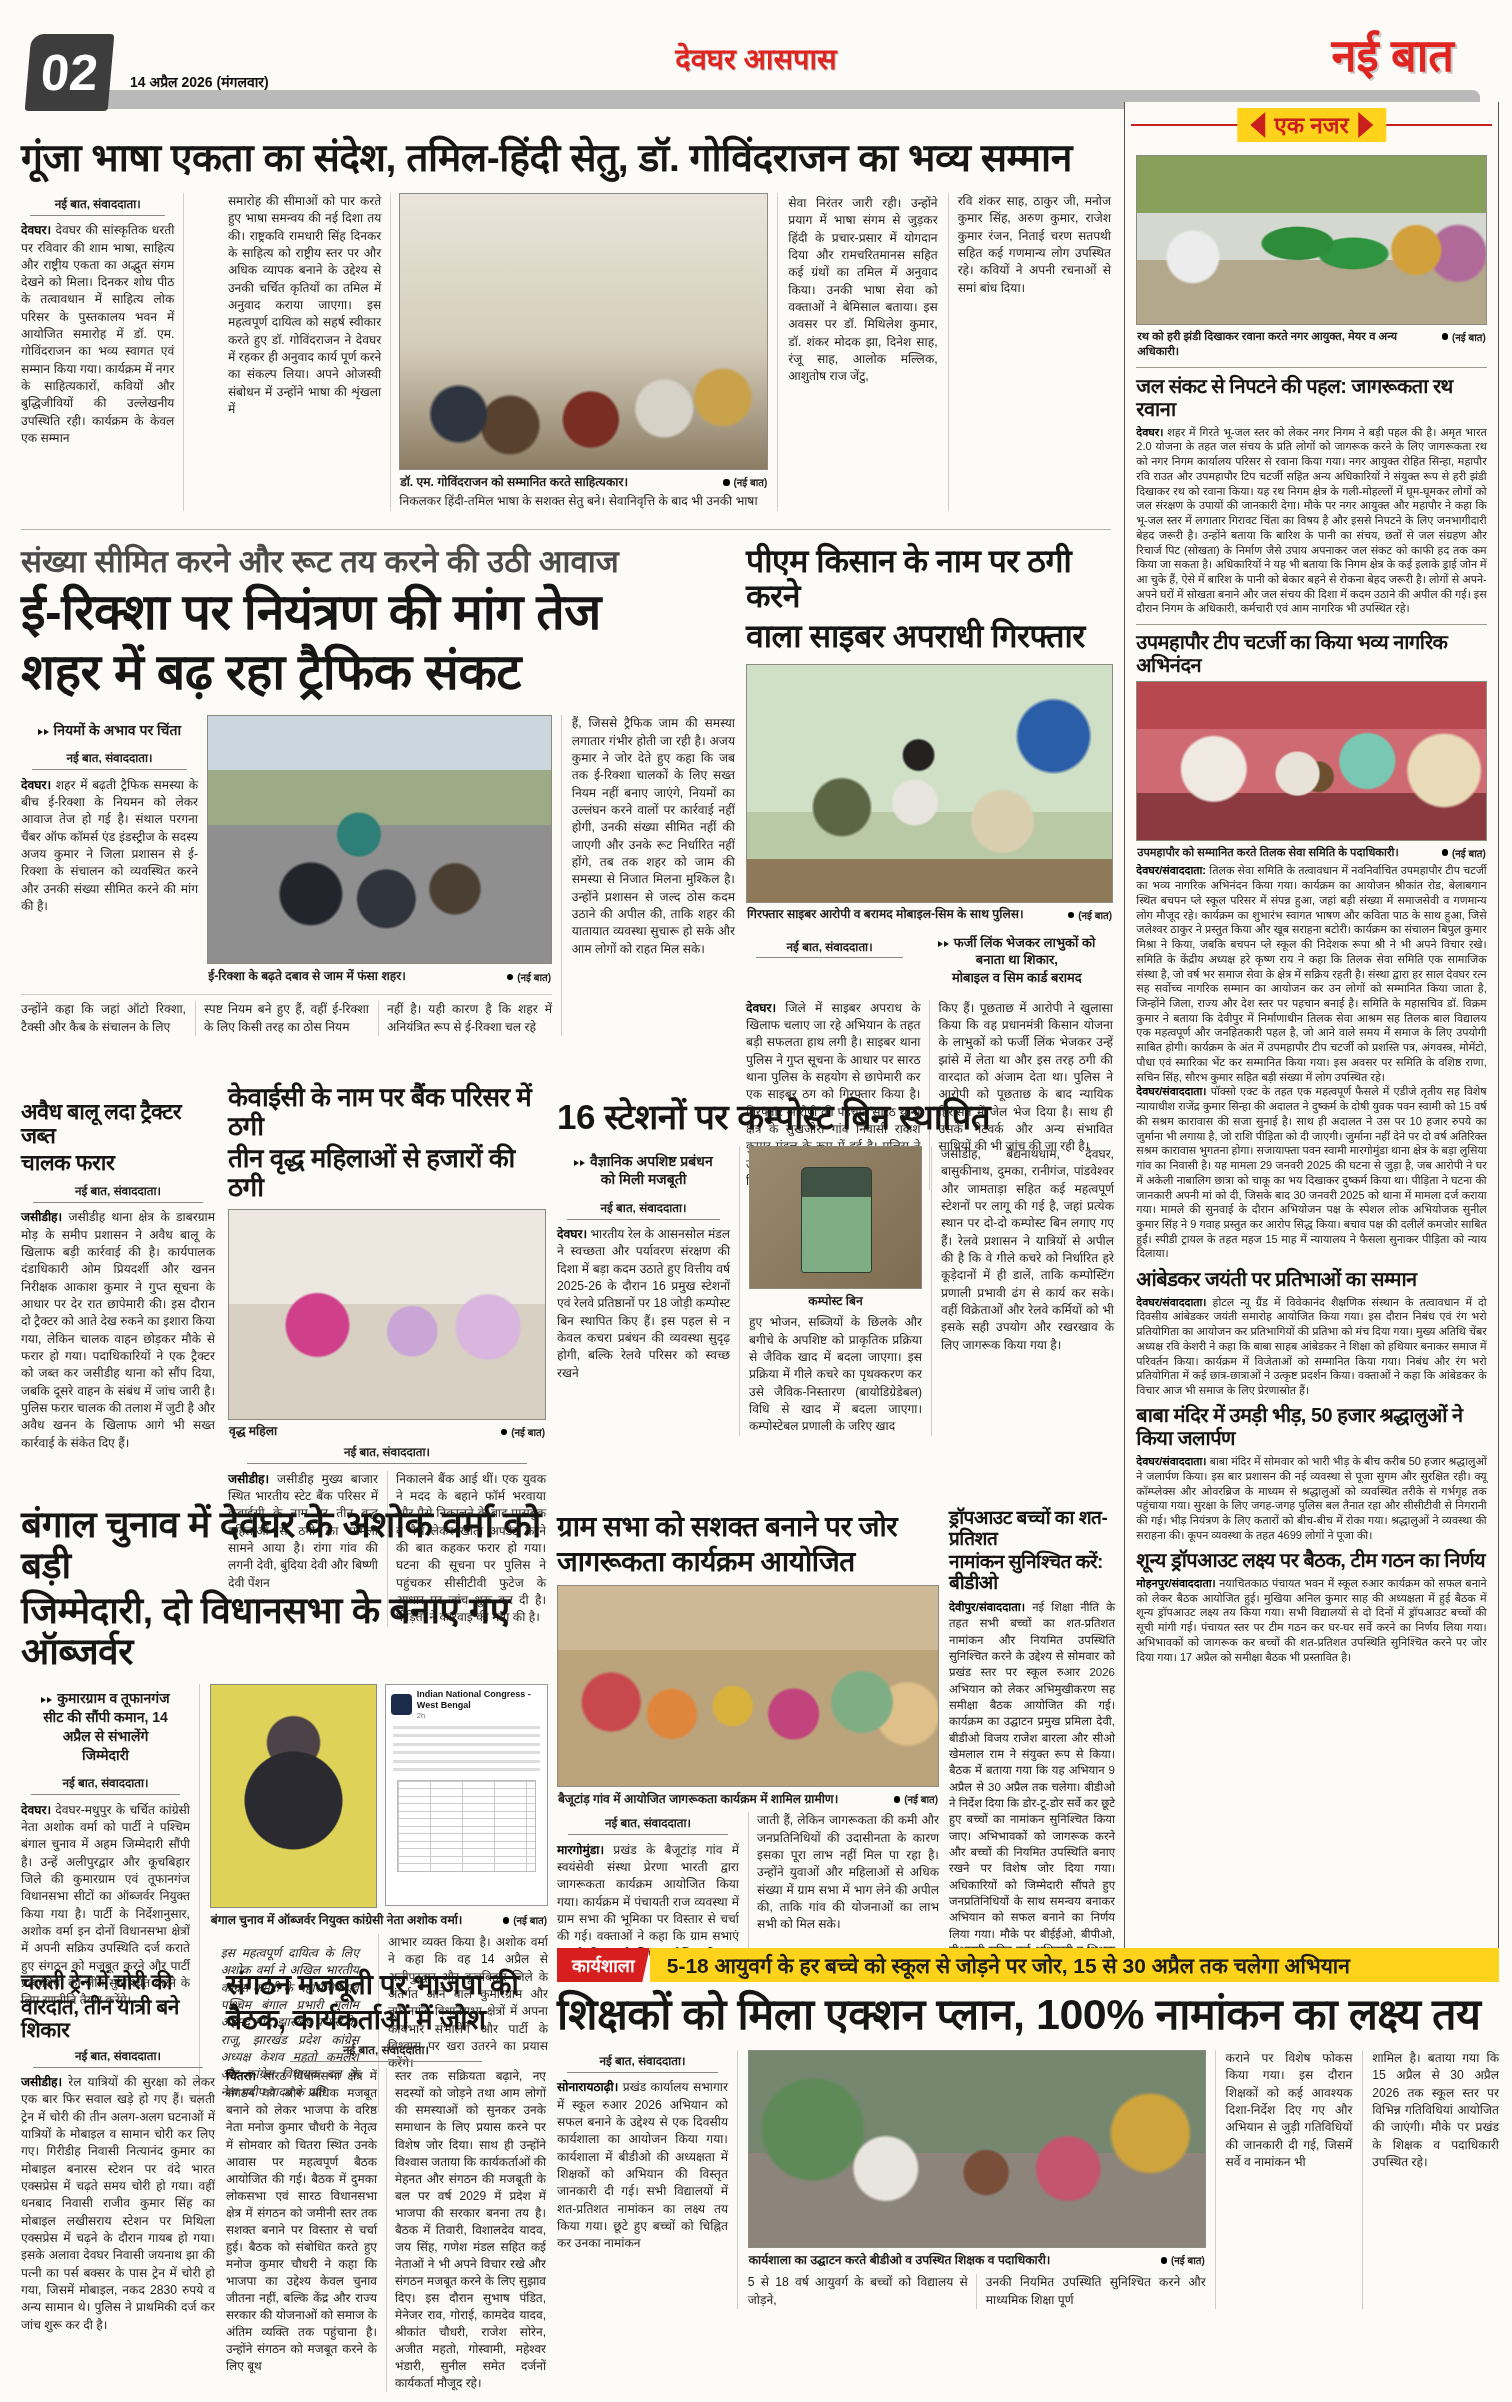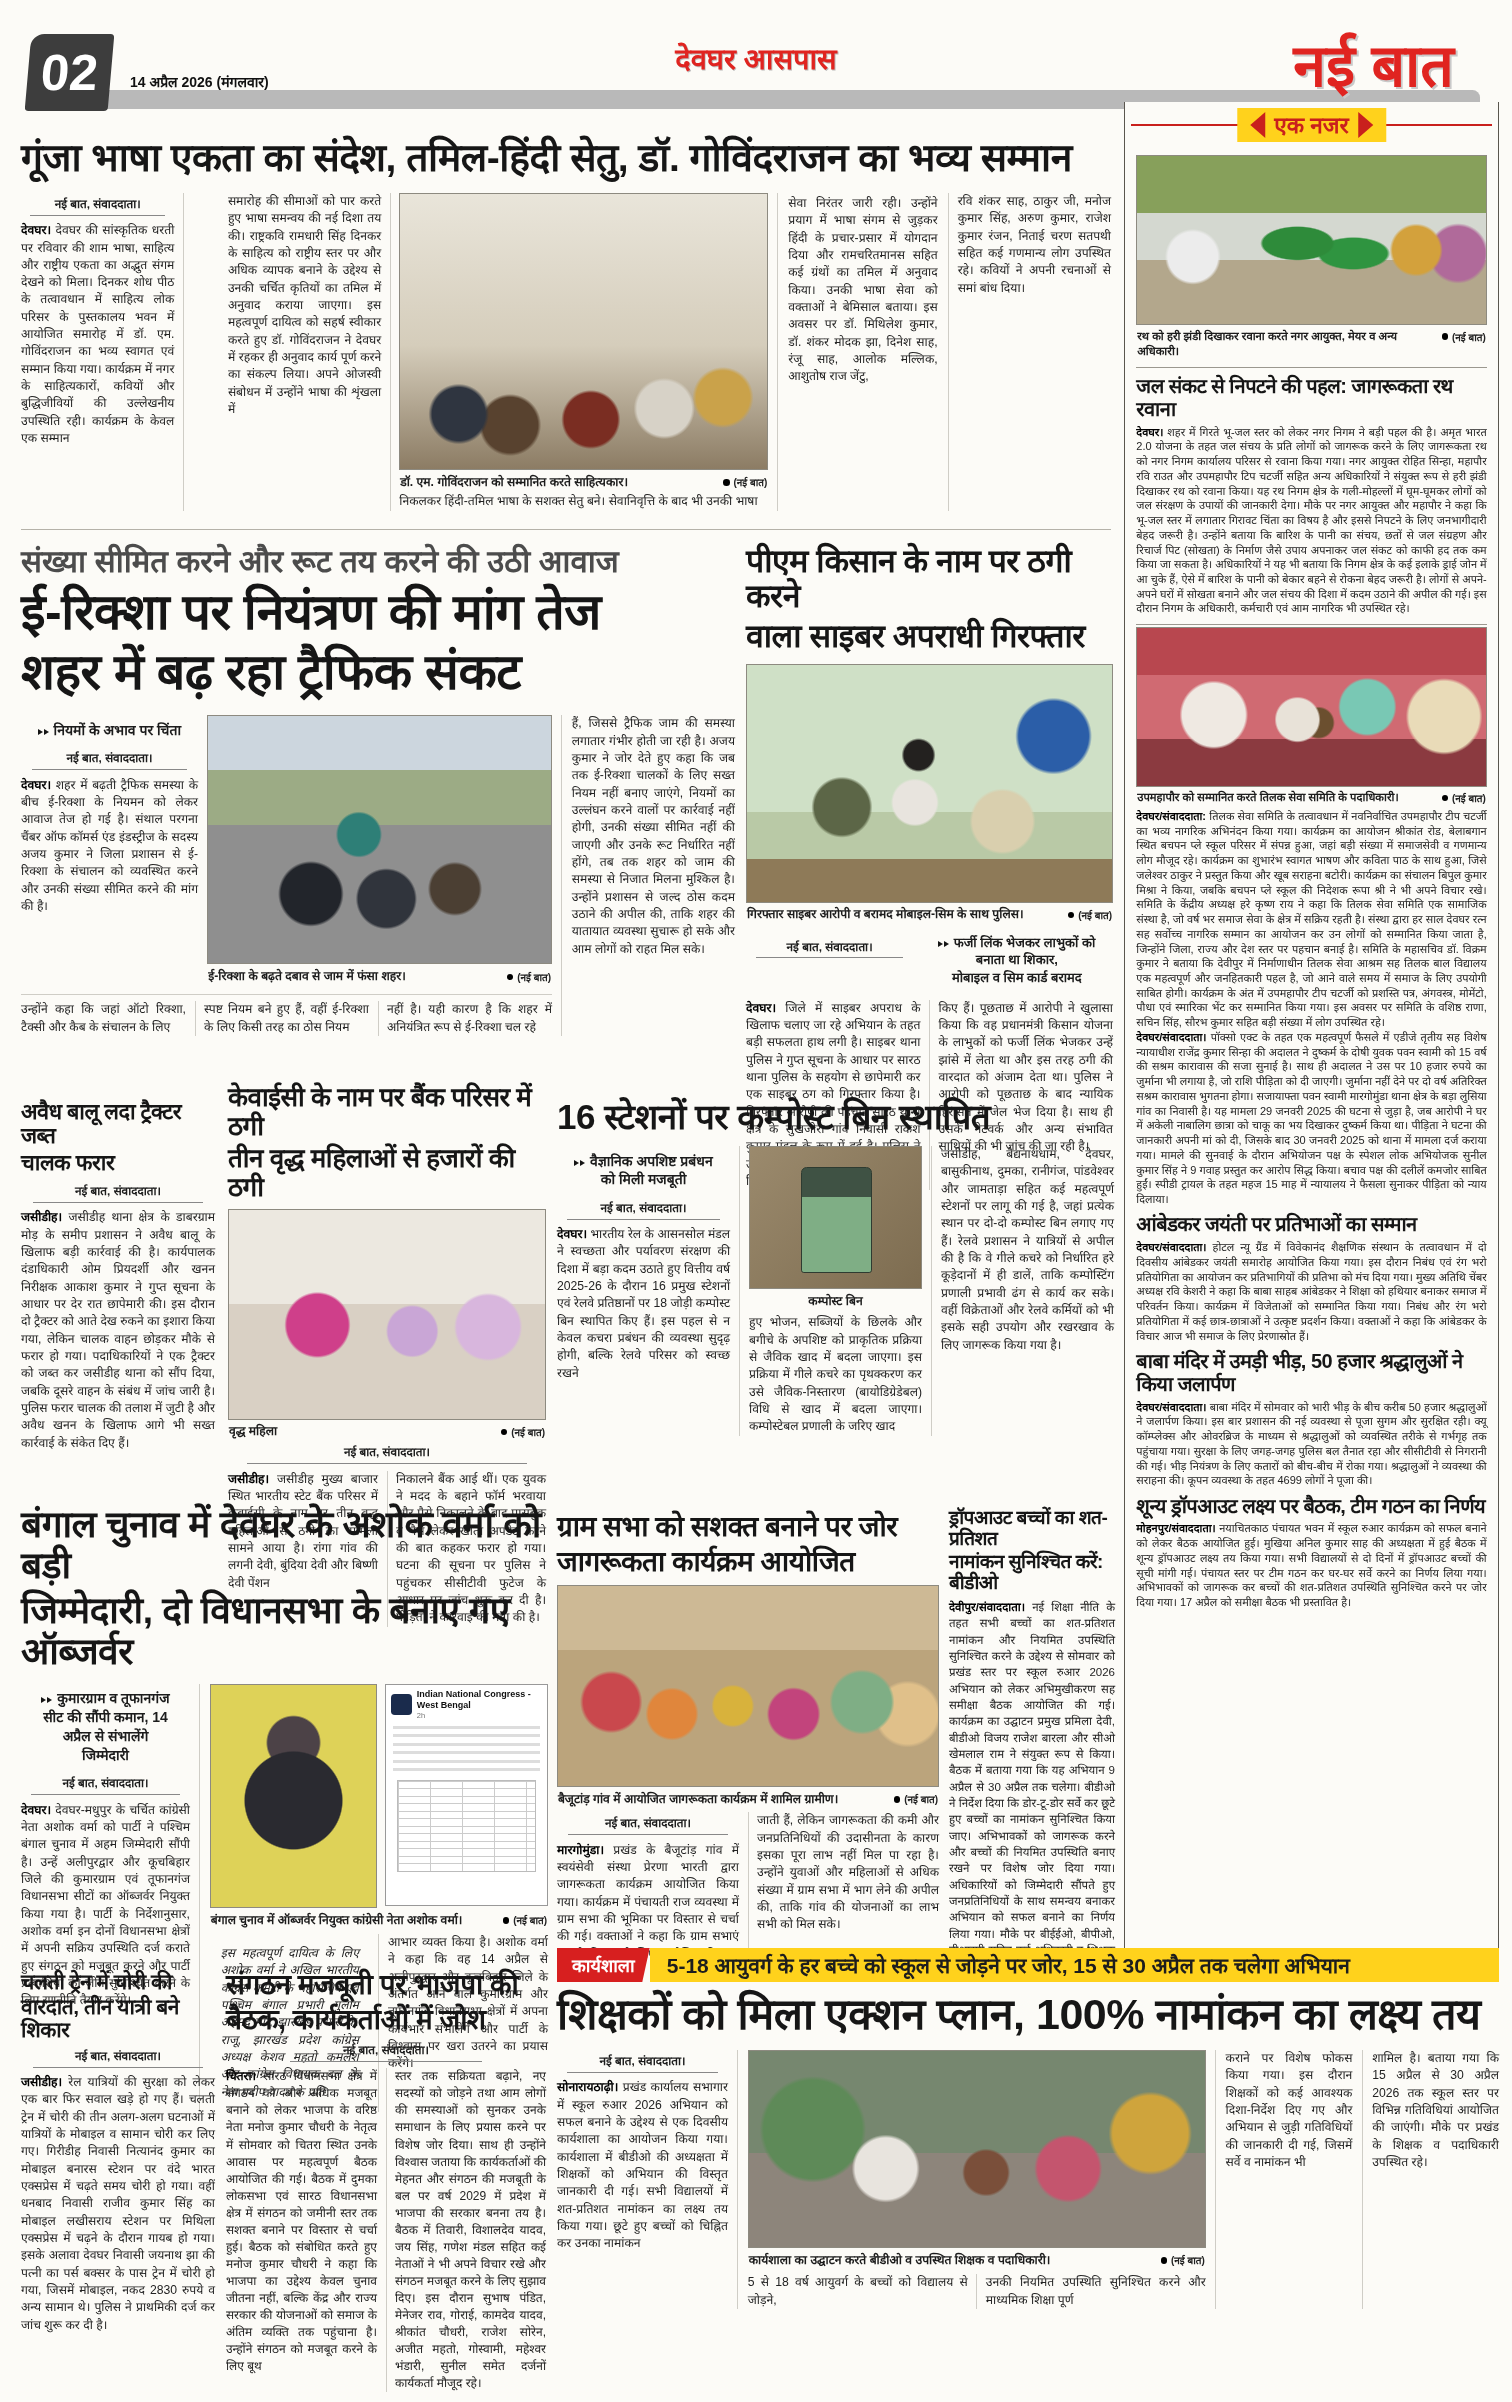--- a/index.html
+++ b/index.html
@@ -7,21 +7,21 @@
         font-family:"Liberation Sans","DejaVu Sans",sans-serif;color:#1c1c1c;}
   .abs{position:absolute;}
   
   .hdr-bar{position:absolute;left:28px;top:90px;width:1452px;height:19px;background:#b9b9b9;border-radius:0 7.5px 7.5px 0;}
   .pageno{position:absolute;left:28px;top:34px;width:83px;height:77px;background:#3d3d3d;border-radius:13px 3.8px 3.8px 3.8px;
           transform:skewX(-5deg);display:flex;align-items:center;justify-content:center;
           color:#fff;font-size:51px;font-weight:900;}
   .hdate{position:absolute;left:130px;top:72px;font-size:14px;font-weight:700;color:#111;}
   .section-title{position:absolute;left:50%;transform:translateX(-50%);top:38px;color:#e02420;font-size:29px;font-weight:900;
           text-shadow:0.9px 0.9px 0 #bbb;}
-  .masthead{position:absolute;right:58px;top:22.6px;color:#e02420;font-size:59px;font-weight:900;text-shadow:1.9px 1.9px 0 #c9c9c9;}
+  .masthead{position:absolute;right:58px;top:22.6px;color:#e02420;font-size:45px;font-weight:900;text-shadow:1.9px 1.9px 0 #c9c9c9;}
   
   .hl{font-weight:900;color:#161616;line-height:1.1;letter-spacing:-0.5px;}
   .kicker{color:#4c4c4c;font-weight:900;}
   .bt{font-size:12.2px;line-height:1.42;text-align:justify;color:#222;}
   .bt b{color:#000;}
   .byline{text-align:center;font-weight:700;font-size:11.8px;margin:1.9px auto 6.6px;padding-bottom:3.8px;border-bottom:0.9px solid #888;width:88%;}
   .cols{display:flex;}
   .cols>.col{flex:1;min-width:0;}
   .cols>.col+.col{border-left:0.9px solid #cfcdc6;padding-left:8.5px;margin-left:8.5px;}
   .photo{position:relative;border:0.9px solid #8d8a80;}
@@ -376,20 +376,21 @@
     </div>
     <div class="sep"></div>
 
     <div>
       <div class="hl rhl">जल संकट से निपटने की पहल: जागरूकता रथ रवाना</div>
       <p class="bt" style="margin:0;"><b>देवघर।</b> <span>शहर में गिरते भू-जल स्तर को लेकर नगर निगम ने बड़ी पहल की है। अमृत भारत 2.0 योजना के तहत जल संचय के प्रति लोगों को जागरूक करने के लिए जागरूकता रथ को नगर निगम कार्यालय परिसर से रवाना किया गया। नगर आयुक्त रोहित सिन्हा, महापौर रवि राउत और उपमहापौर टिप चटर्जी सहित अन्य अधिकारियों ने संयुक्त रूप से हरी झंडी दिखाकर रथ को रवाना किया। यह रथ निगम क्षेत्र के गली-मोहल्लों में घूम-घूमकर लोगों को जल संरक्षण के उपायों की जानकारी देगा। मौके पर नगर आयुक्त और महापौर ने कहा कि भू-जल स्तर में लगातार गिरावट चिंता का विषय है और इससे निपटने के लिए जनभागीदारी बेहद जरूरी है। उन्होंने बताया कि बारिश के पानी का संचय, छतों से जल संग्रहण और रिचार्ज पिट (सोखता) के निर्माण जैसे उपाय अपनाकर जल संकट को काफी हद तक कम किया जा सकता है। अधिकारियों ने यह भी बताया कि निगम क्षेत्र के कई इलाके ड्राई जोन में आ चुके हैं, ऐसे में बारिश के पानी को बेकार बहने से रोकना बेहद जरूरी है। लोगों से अपने-अपने घरों में सोखता बनाने और जल संचय की दिशा में कदम उठाने की अपील की गई। इस दौरान निगम के अधिकारी, कर्मचारी एवं आम नागरिक भी उपस्थित रहे।</span></p>
     </div>
     <div class="sep"></div>
 
     <div>
+      <div class="hl rhl">उपमहापौर टीप चटर्जी का किया भव्य नागरिक अभिनंदन</div>
       <div class="photo" style="height:158px;background:
           radial-gradient(circle at 22% 55%, #efe9e2 0 11%, transparent 12%),
           radial-gradient(circle at 46% 58%, #e8e2d8 0 10%, transparent 11%),
           radial-gradient(circle at 66% 50%, #79c8b4 0 11%, transparent 12%),
           radial-gradient(circle at 88% 56%, #e9dbb8 0 11%, transparent 12%),
           radial-gradient(circle at 52% 60%, #6b4f2f 0 7%, transparent 8%),
           linear-gradient(180deg,#b8474f 0 30%,#d06a72 30% 70%,#8b3a40 70%);"></div>
       <div class="cap" style="font-size:11.3px;">
         <span>उपमहापौर को सम्मानित करते तिलक सेवा समिति के पदाधिकारी।</span>
         <span class="credit">

